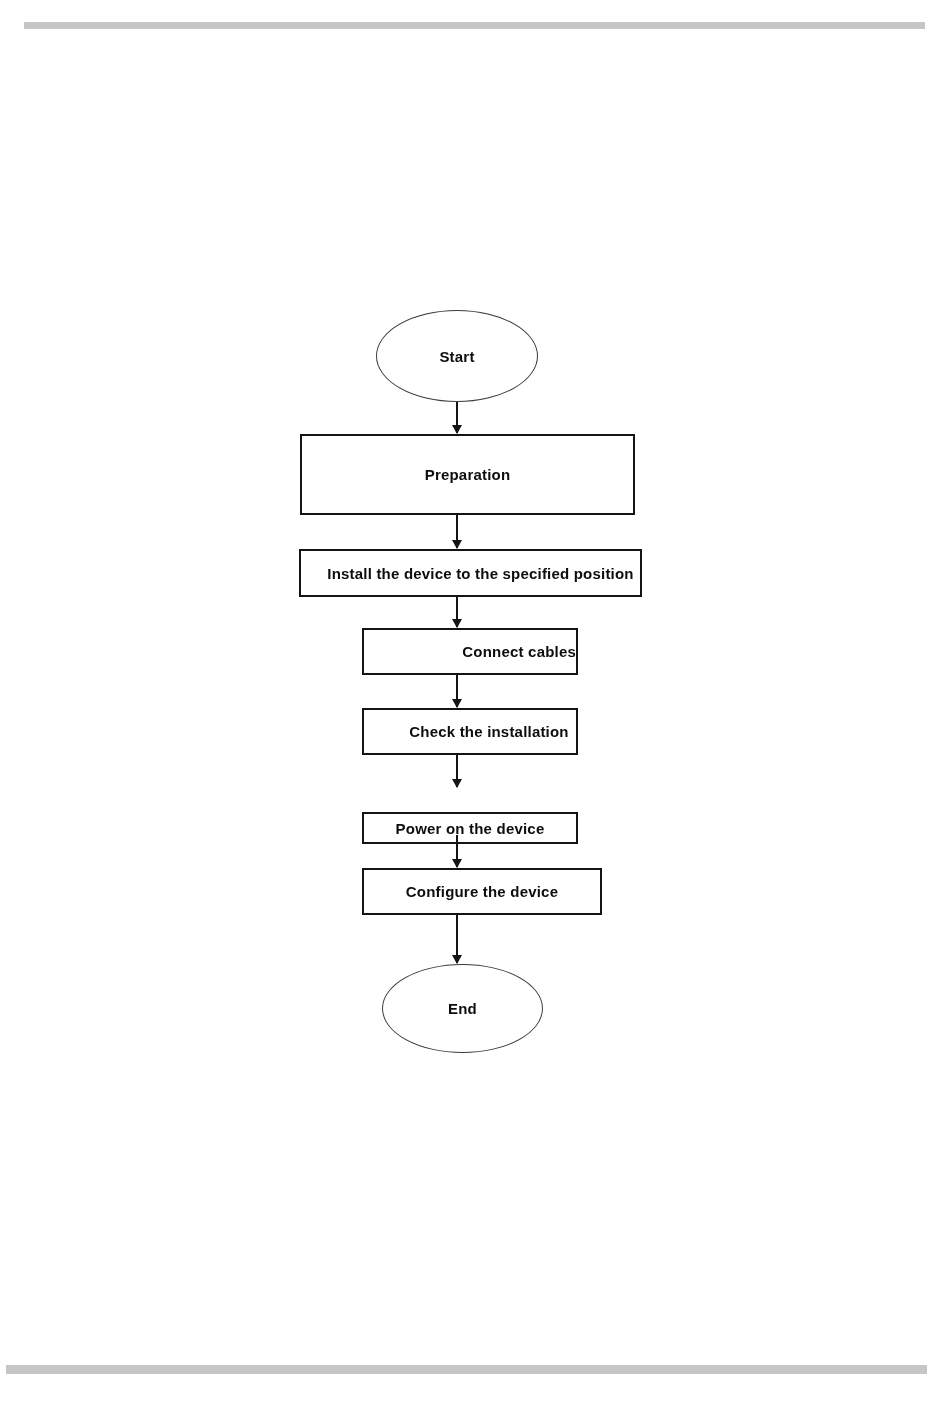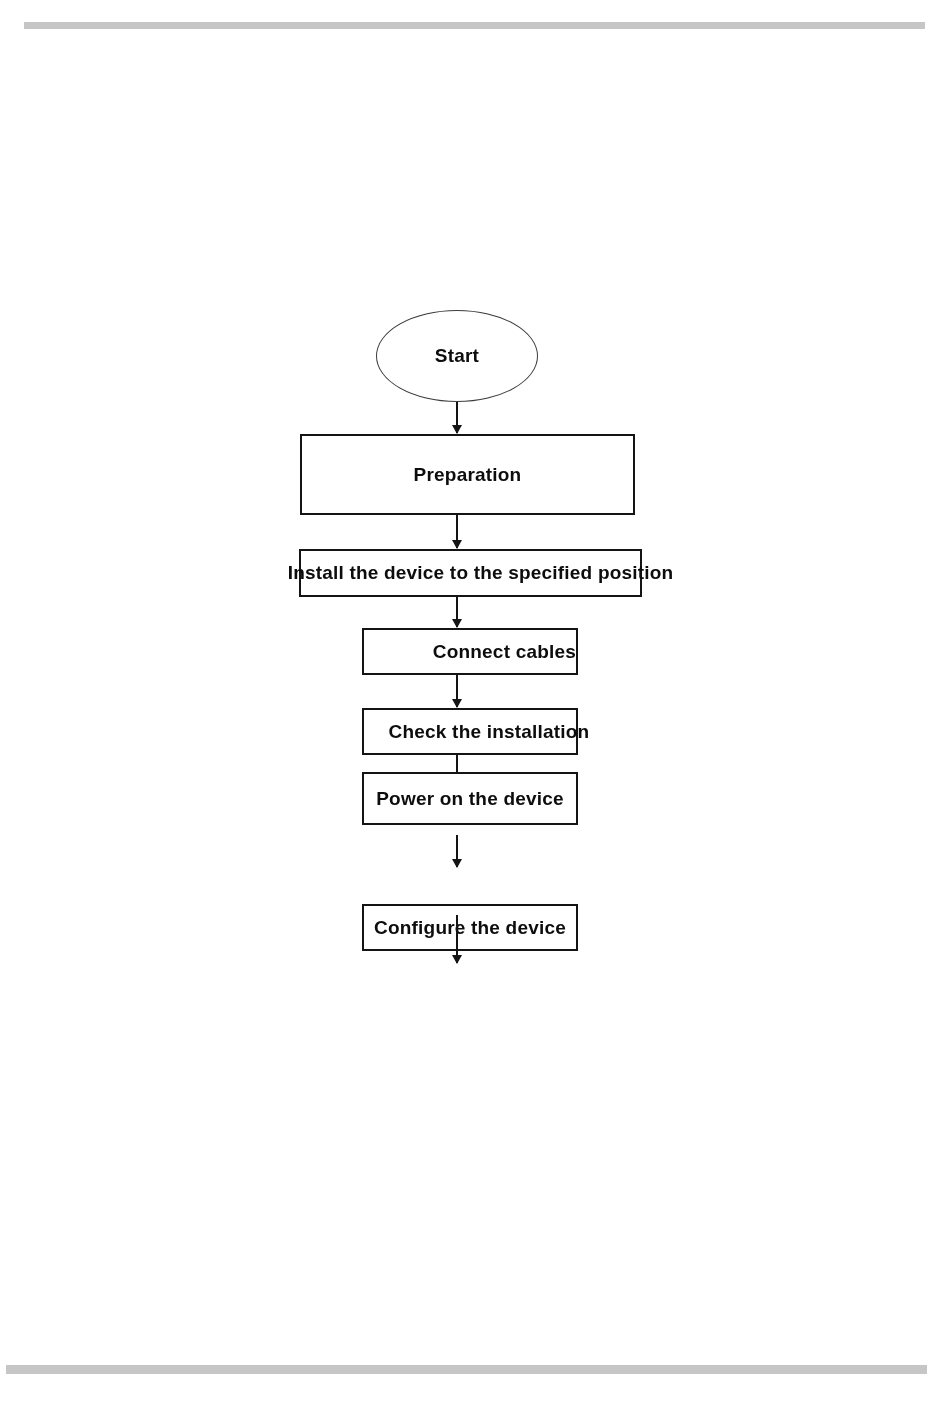--- a/index.html
+++ b/index.html
@@ -18,36 +18,36 @@
   #rule-bottom { left: 6px;  top: 1365px; width: 921px; height: 9px; }
 
   .node {
     position: absolute;
     box-sizing: border-box;
     display: flex;
     align-items: center;
     justify-content: center;
     background: #ffffff;
     font-weight: bold;
-    font-size: 19px;
+    font-size: 15px;
     color: #0d0d0d;
     letter-spacing: 0.2px;
   }
   .node span { white-space: nowrap; }
 
   .rect { border: 2px solid #141414; }
   .ellipse { border: 1.5px solid #3c3c3c; border-radius: 50%; }
 
   #n-start   { left: 376px; top: 310px;  width: 162px; height: 92px; }
   #n-prep    { left: 300px; top: 434px;  width: 335px; height: 81px; }
   #n-install { left: 299px; top: 549px;  width: 343px; height: 48px; padding-left: 20px; }
   #n-connect { left: 362px; top: 628px;  width: 216px; height: 47px; justify-content: flex-end; }
   #n-check   { left: 362px; top: 708px;  width: 216px; height: 47px; padding-left: 38px; }
-  #n-power   { left: 362px; top: 772px;  width: 216px; height: 53px; }
-  #n-config  { left: 362px; top: 904px;  width: 216px; height: 47px; }
+  #n-power   { left: 362px; top: 812px;  width: 216px; height: 32px; }
+  #n-config  { left: 362px; top: 868px;  width: 240px; height: 47px; }
   #n-end     { left: 382px; top: 964px;  width: 161px; height: 89px; }
 
   .connector {
     position: absolute;
     width: 1.5px;
     background: #141414;
   }
   .connector .arrowhead {
     position: absolute;
     bottom: -1px;
@@ -124,16 +124,19 @@
   </div>
 
   <div class="node rect" id="n-config">
     <span>Configure the device</span>
   </div>
 
   <div class="connector" id="c7">
     <div class="arrowhead"></div>
   </div>
 
+  <div class="node ellipse" id="n-end">
+    <span>End</span>
+  </div>
 
   <div class="rule" id="rule-bottom" style="background-color: rgb(198, 198, 198);"></div>
 
 </div>
 
 </body></html>

